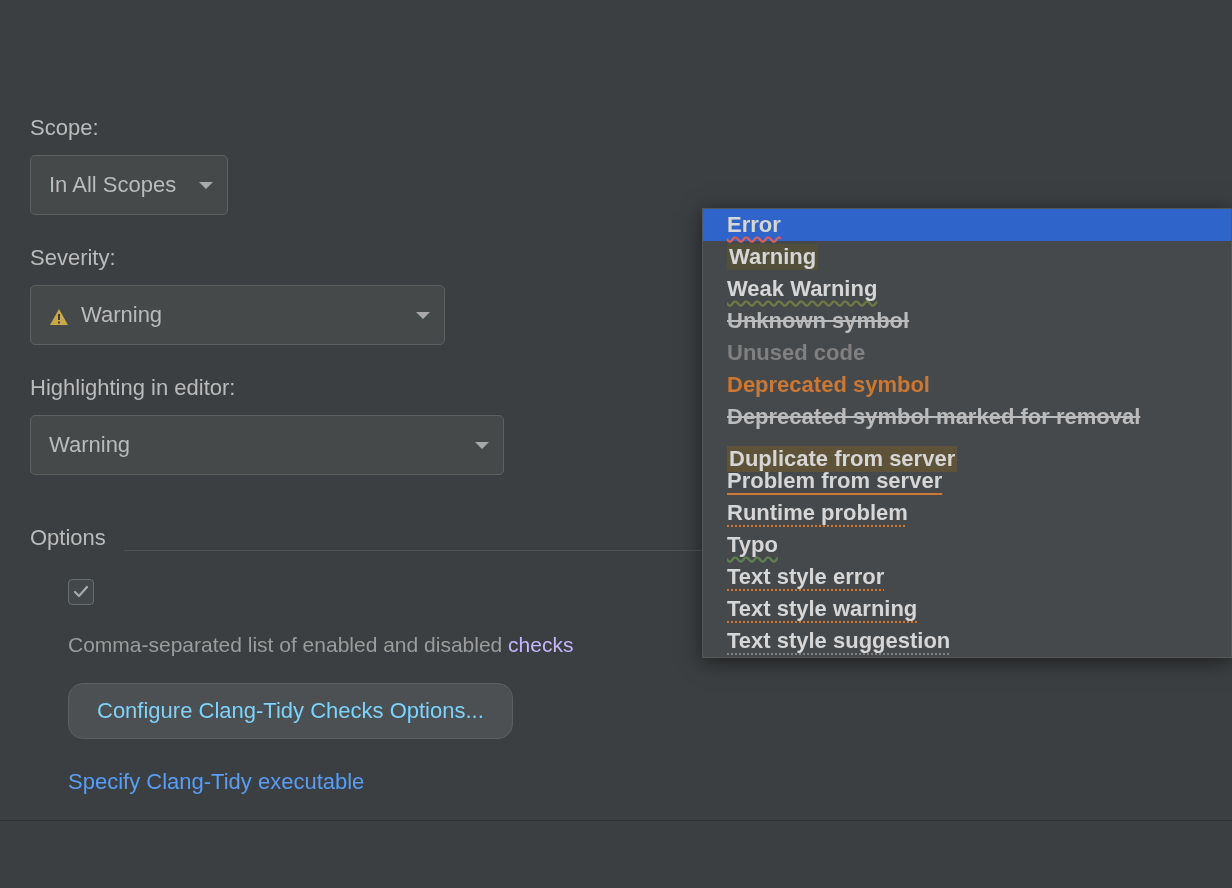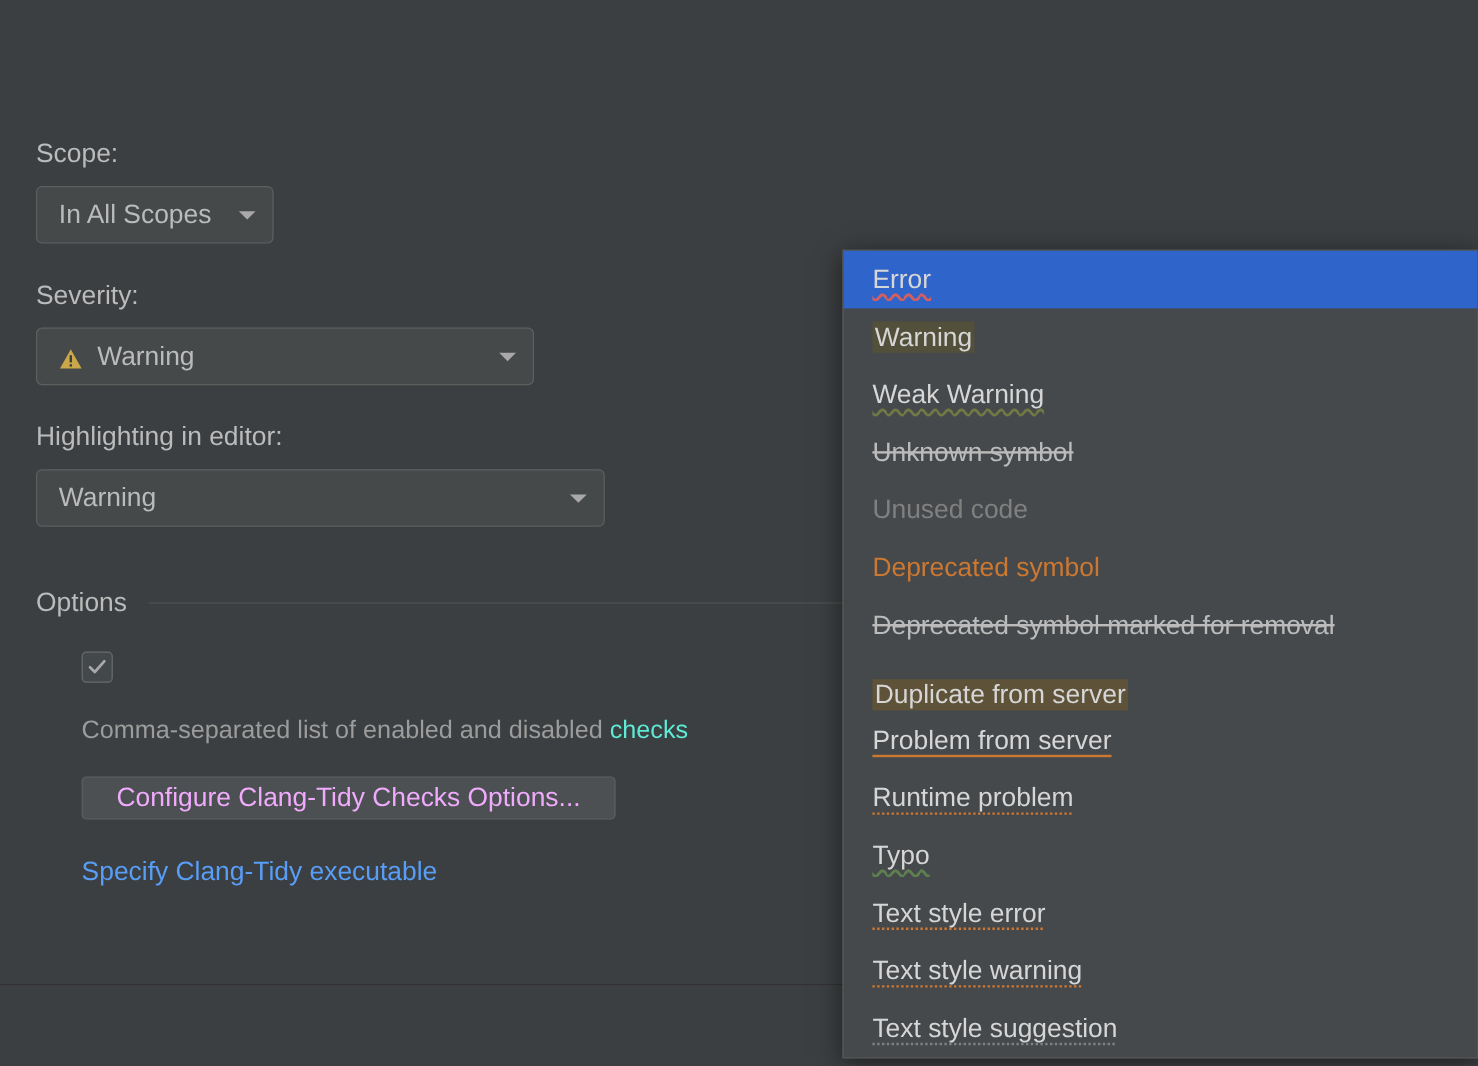--- a/index.html
+++ b/index.html
@@ -32,21 +32,21 @@
     gap: 14px;
   }
   .label {
     color: #bbbbbb;
     font-size: 22px;
   }
   .dropdown {
     background: #45494a;
     border: 1px solid #5e6060;
     border-radius: 5px;
-    height: 48px;
+    height: 60px;
     display: flex;
     align-items: center;
     padding: 0 14px 0 18px;
     color: #bbbbbb;
     cursor: pointer;
     position: relative;
   }
   .dropdown .chevron {
     margin-left: auto;
   }
@@ -63,21 +63,21 @@
   .warning-icon {
     width: 20px;
     height: 18px;
     margin-right: 12px;
   }
   .options-section {
     margin-top: 50px;
   }
   .options-header {
     display: flex;
-    align-items: center;
+    align-items: flex-end;
     margin-bottom: 28px;
   }
   .options-title {
     color: #bbbbbb;
     font-size: 22px;
     margin-right: 18px;
   }
   .options-divider {
     flex: 1 1 auto;
     height: 1px;
@@ -118,32 +118,32 @@
     overflow: hidden;
     white-space: nowrap;
   }
   .helper-text {
     margin-left: 38px;
     margin-top: 14px;
     font-size: 21px;
     color: #9c9c9c;
   }
   .helper-text .link {
-    color: #5eead4;
+    color: #c4b5fd;
     cursor: pointer;
   }
   .configure-button {
     margin-left: 38px;
     margin-top: 26px;
     background: #4c5052;
     border: 1px solid #5e6060;
-    border-radius: 4px;
-    height: 36px;
+    border-radius: 15px;
+    height: 56px;
     padding: 0 28px;
-    color: #f0abfc;
+    color: #7dd3fc;
     font-size: 22px;
     display: inline-flex;
     align-items: center;
     cursor: pointer;
   }
   .specify-link {
     margin-left: 38px;
     margin-top: 30px;
     color: #589df6;
     font-size: 22px;
@@ -155,26 +155,27 @@
     position: absolute;
     left: 702px;
     top: 208px;
     width: 530px;
     background: #46494b;
     border: 1px solid #555759;
     box-shadow: 0 4px 20px rgba(0,0,0,0.5);
     z-index: 100;
   }
   .popup-item {
-    height: 48px;
+    height: 32px;
     display: flex;
     align-items: center;
     padding: 0 24px;
     font-size: 22px;
     cursor: pointer;
+    font-weight: bold;
   }
   .popup-item.selected {
     background: #2f65ca;
   }
   .popup-item span.txt {
     display: inline-block;
   }
   
   .hl-error { color: #d6d6d6; text-decoration-line: underline; text-decoration-style: wavy; text-decoration-color: #d65e5e; text-underline-offset: 4px; }
   .hl-warning-bg { background: #52503a; color: #d6d6d6; padding: 0 2px; }

